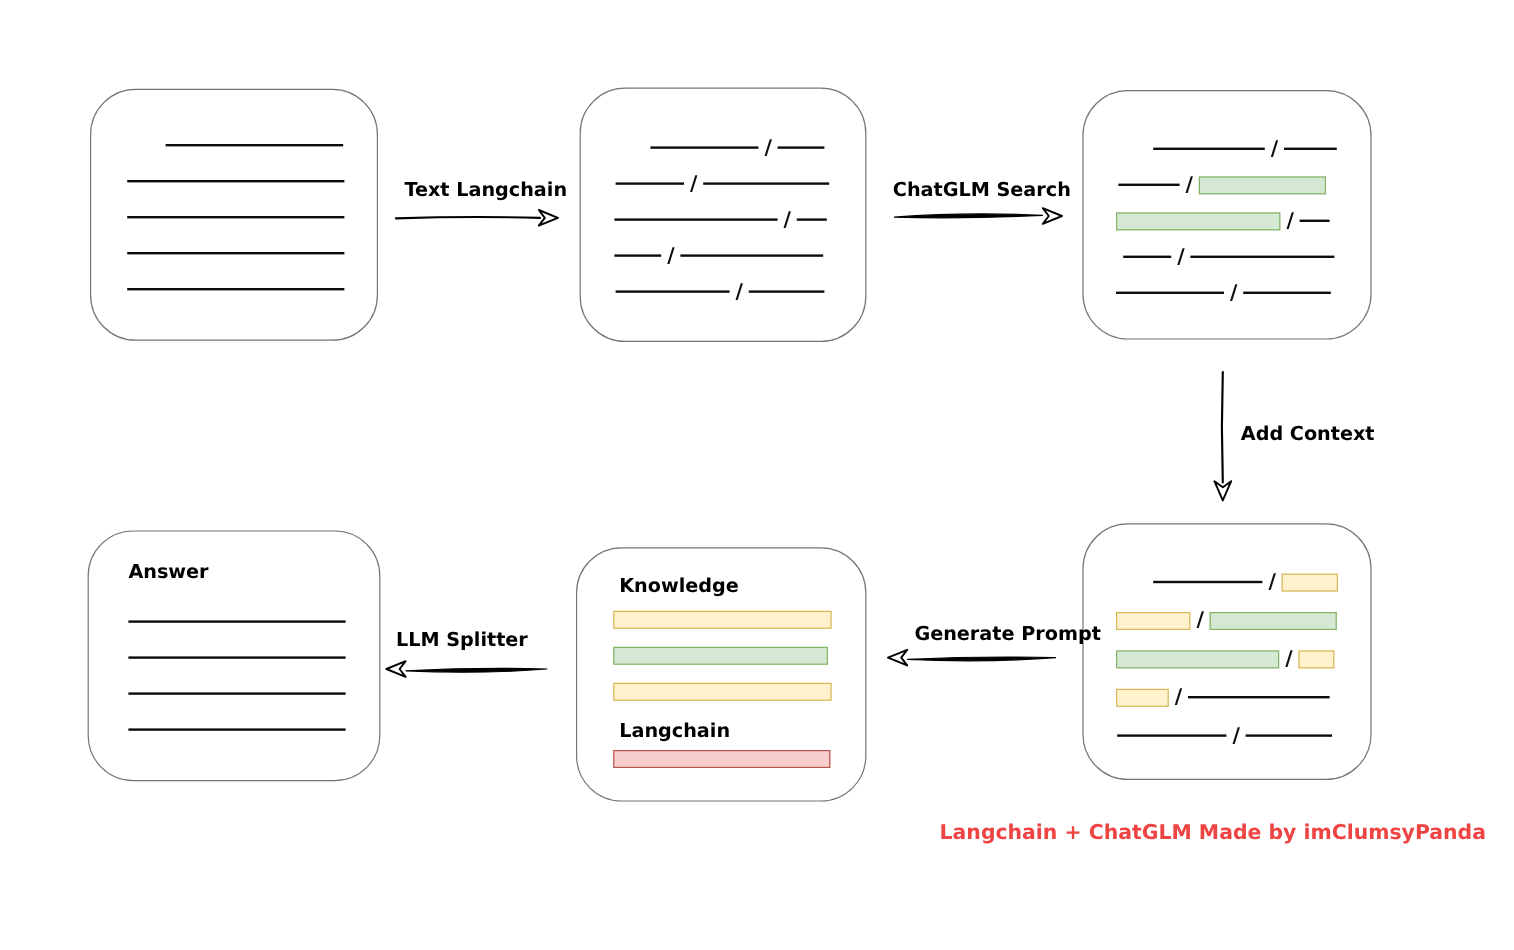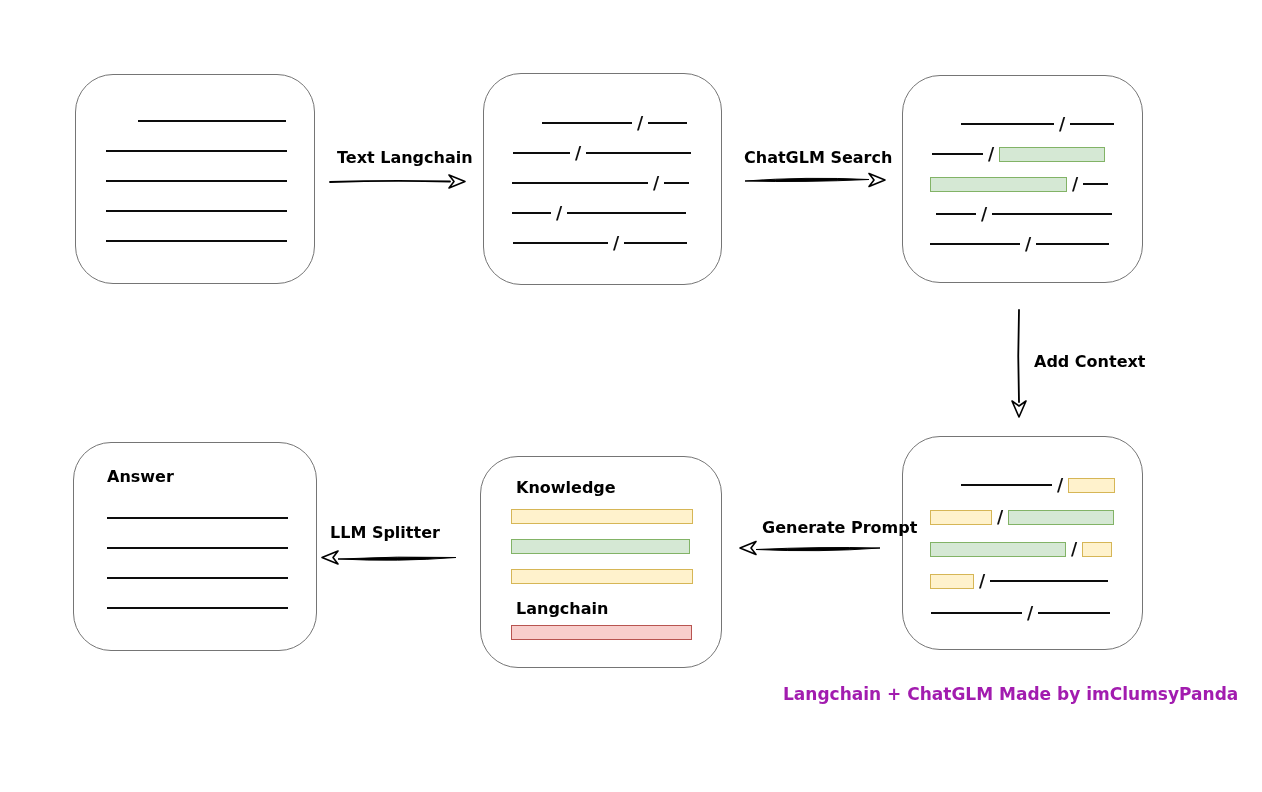--- a/index.html
+++ b/index.html
@@ -31,21 +31,21 @@
   .inner-label {
     font: 600 16px "DejaVu Sans", sans-serif; color: #000;
   }
   .arrow-label {
     position: absolute; font: 600 16px "DejaVu Sans", sans-serif;
     color: #000; white-space: nowrap;
   }
   .arrow-svg { position: absolute; overflow: visible; }
   #caption {
     position: absolute; left: 783px; top: 684px;
-    font: 600 17px "DejaVu Sans", sans-serif; color: #a21caf; white-space: nowrap;
+    font: 600 17px "DejaVu Sans", sans-serif; color: #ef4444; white-space: nowrap;
   }
   
   #box-document { left: 75px;  top: 74px;  width: 240px; height: 210px; }
   #box-chunks   { left: 483px; top: 73px;  width: 239px; height: 212px; }
   #box-vector   { left: 902px; top: 75px;  width: 241px; height: 208px; }
   #box-context  { left: 902px; top: 436px; width: 241px; height: 214px; }
   #box-prompt   { left: 480px; top: 442px; width: 242px; height: 212px; }
   #box-answer   { left: 73px;  top: 442px; width: 244px; height: 209px; }
   
   #box-document .rows { padding-top: 38px; }

